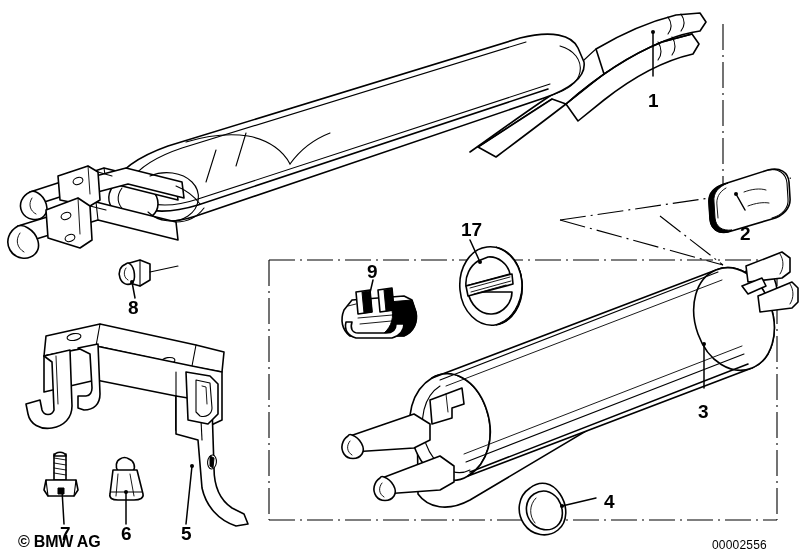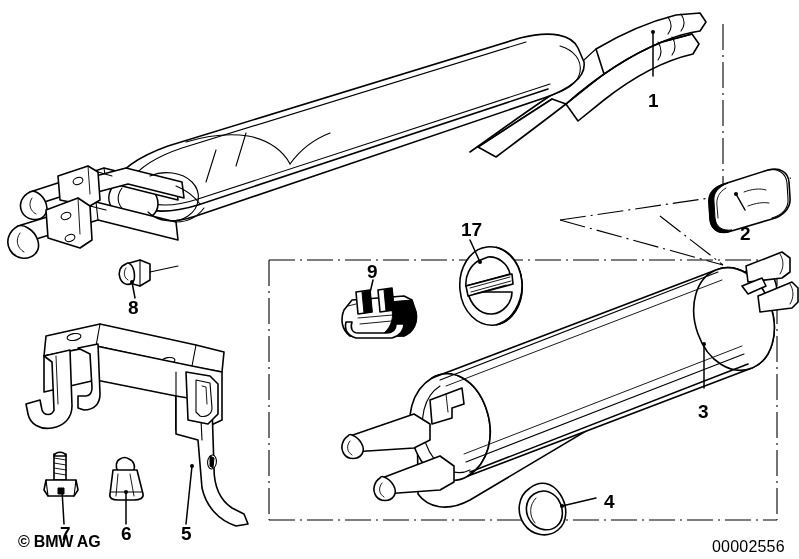--- a/index.html
+++ b/index.html
@@ -44,21 +44,21 @@
     font-weight: bold;
     letter-spacing: -0.2px;
     color: #000000;
     white-space: nowrap;
   }
   #part-number-text {
     position: absolute;
     left: 712px;
     top: 538px;
     font-family: "Liberation Sans", sans-serif;
-    font-size: 16px;
+    font-size: 12px;
     font-weight: normal;
     letter-spacing: 0.2px;
     color: #000000;
     white-space: nowrap;
   }
 </style>
 </head>
 <body>
 
 <div id="diagram-root">

